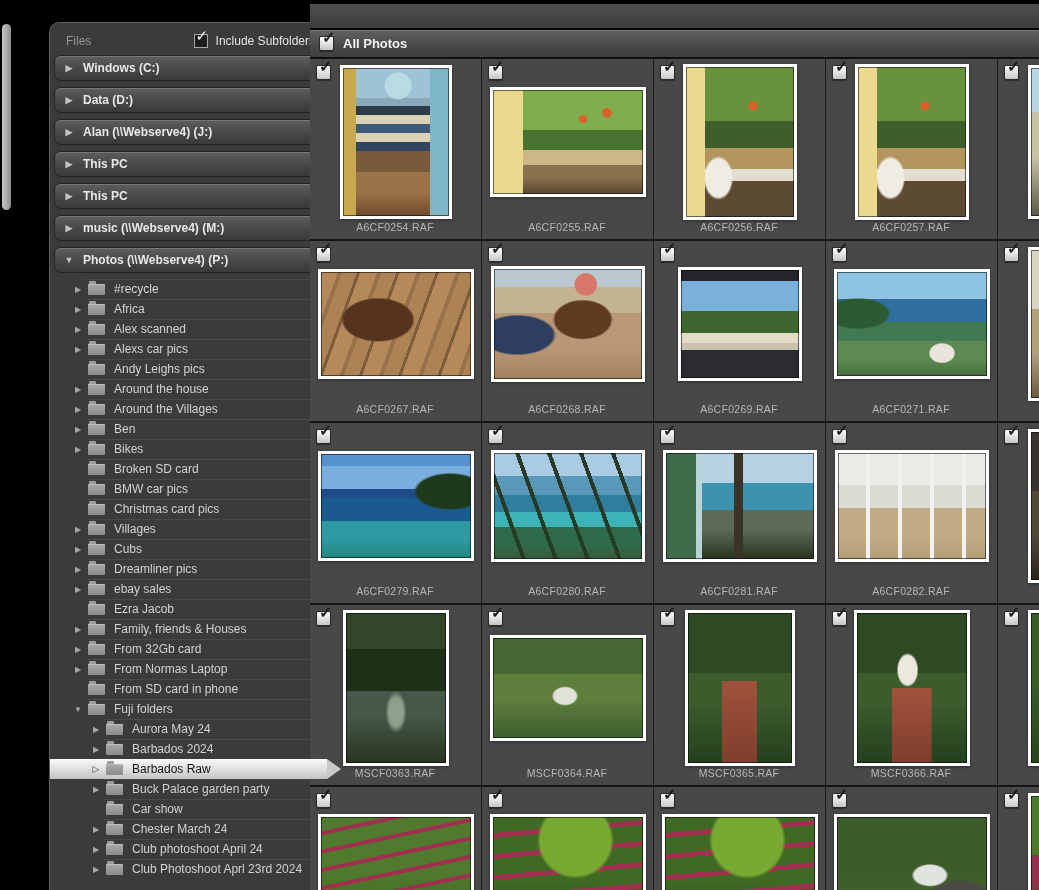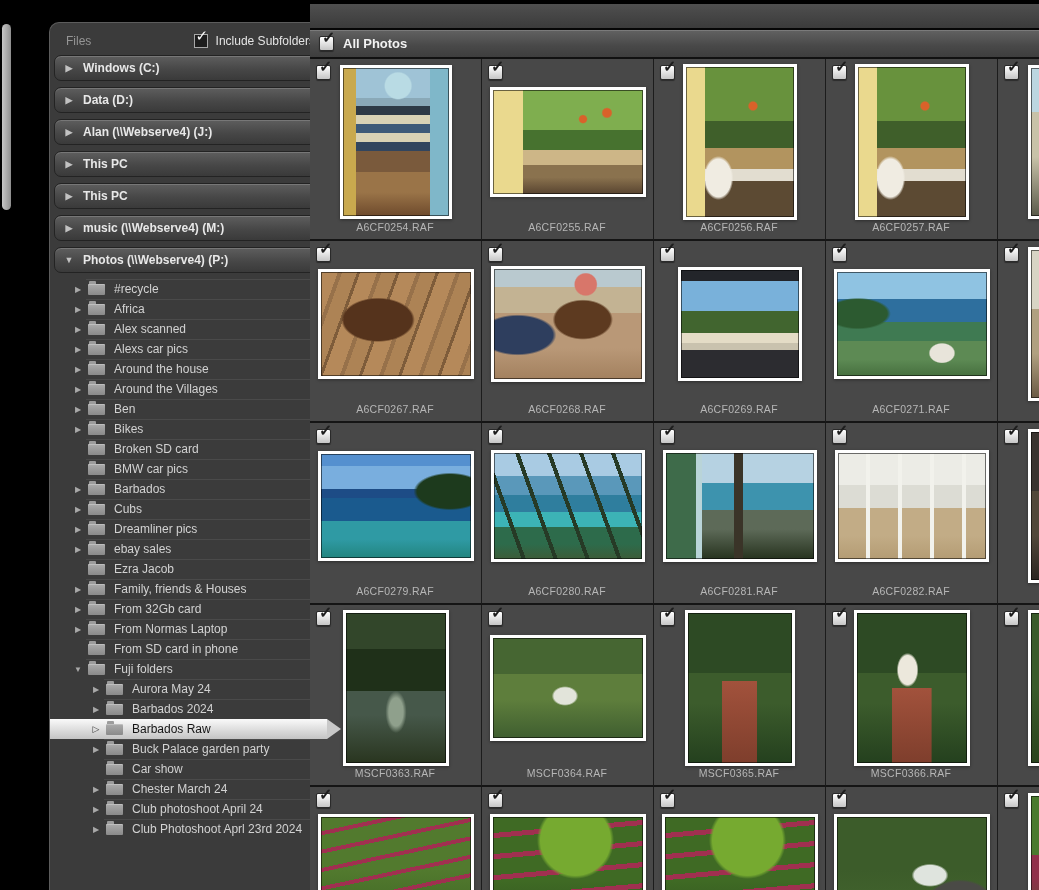--- a/index.html
+++ b/index.html
@@ -193,20 +193,26 @@
         <span>Alex scanned</span>
       </div>
       <div class="folder-row">
         <span class="sep"></span>
         <span class="arr2">▶</span>
         <span class="ficon"></span>
         <span>Alexs car pics</span>
       </div>
       <div class="folder-row">
         <span class="sep"></span>
+        <span class="arr2"></span>
+        <span class="ficon"></span>
+        <span>Andy Leighs pics</span>
+      </div>
+      <div class="folder-row">
+        <span class="sep"></span>
         <span class="arr2">▶</span>
         <span class="ficon"></span>
         <span>Around the house</span>
       </div>
       <div class="folder-row">
         <span class="sep"></span>
         <span class="arr2">▶</span>
         <span class="ficon"></span>
         <span>Around the Villages</span>
       </div>
@@ -229,23 +235,29 @@
         <span>Broken SD card</span>
       </div>
       <div class="folder-row">
         <span class="sep"></span>
         <span class="arr2"></span>
         <span class="ficon"></span>
         <span>BMW car pics</span>
       </div>
       <div class="folder-row">
         <span class="sep"></span>
-        <span class="arr2">▶</span>
-        <span class="ficon"></span>
-        <span>Barbados</span>
+        <span class="arr2"></span>
+        <span class="ficon"></span>
+        <span>Christmas card pics</span>
+      </div>
+      <div class="folder-row">
+        <span class="sep"></span>
+        <span class="arr2">▶</span>
+        <span class="ficon"></span>
+        <span>Villages</span>
       </div>
       <div class="folder-row">
         <span class="sep"></span>
         <span class="arr2">▶</span>
         <span class="ficon"></span>
         <span>Cubs</span>
       </div>
       <div class="folder-row">
         <span class="sep"></span>
         <span class="arr2">▶</span>

